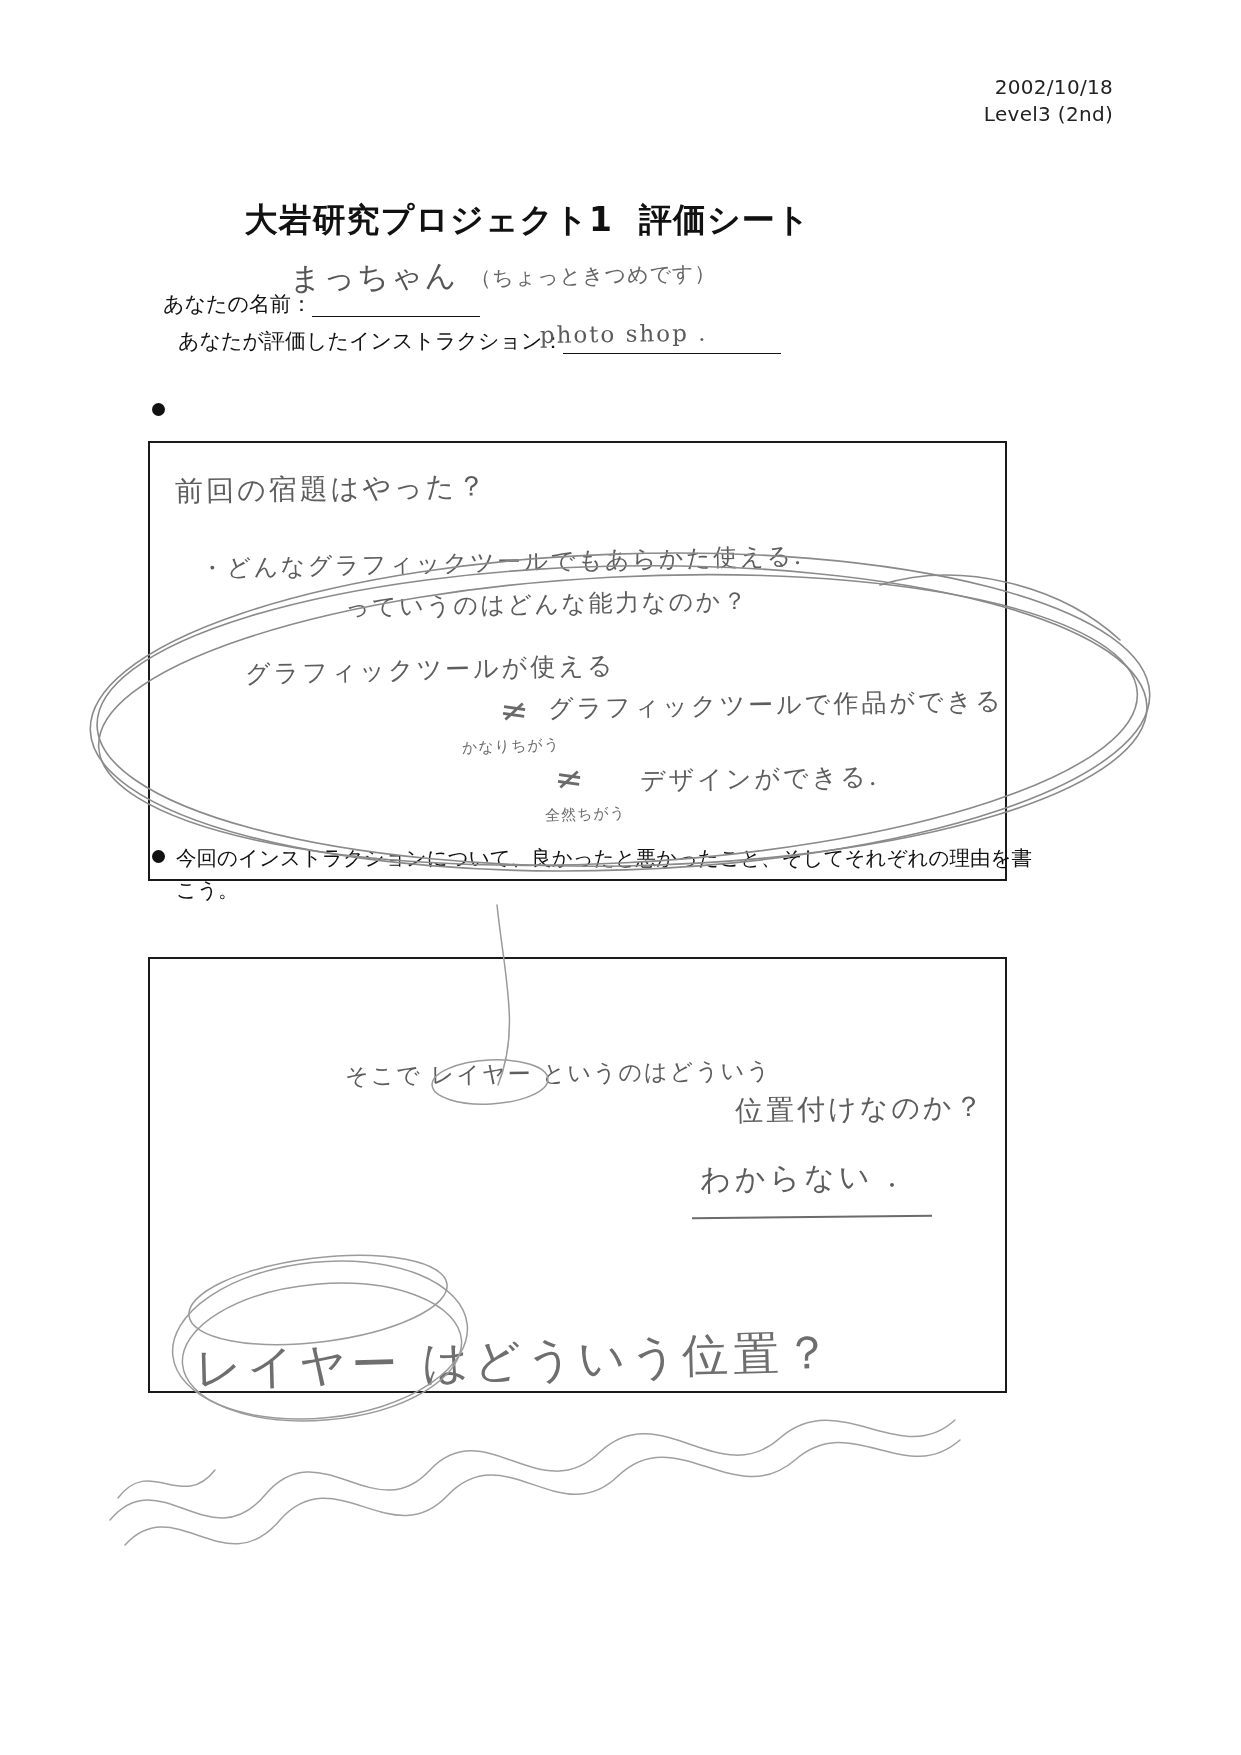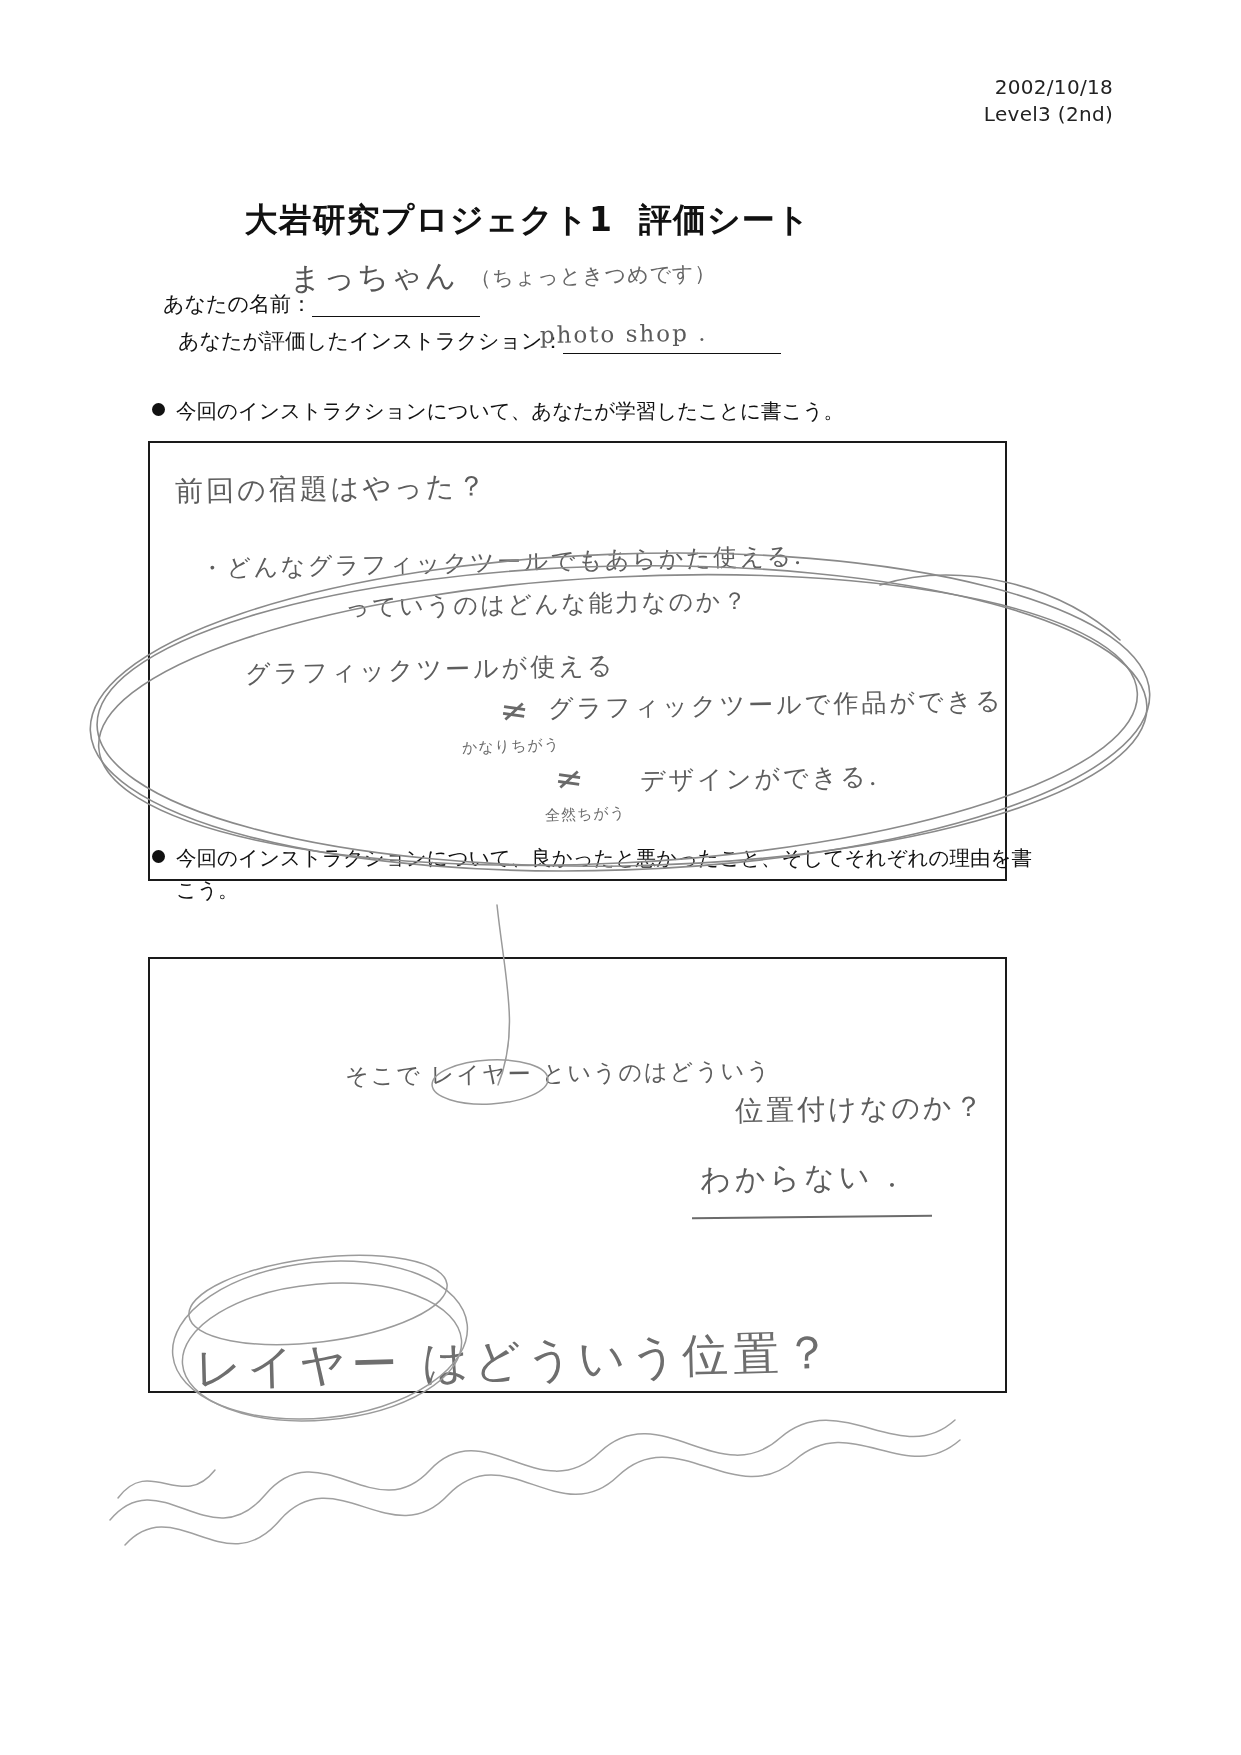--- a/index.html
+++ b/index.html
@@ -199,21 +199,20 @@
 </div>
 
 <div class="field-row" id="field-instruction">
   <span class="field-label">あなたが評価したインストラクション：</span>
   <span class="field-rule"></span>
 </div>
 <div class="hand hw-instruction">photo shop .</div>
 
 <div class="prompt" id="prompt-1">
   <span class="bullet-dot"></span>
-  <span>今回のインストラクションについて、あなたが学習したことに書こう。</span>
 </div>
 
 <div class="answer-box" id="answer-box-1"></div>
 
 <div class="hw hw-a">前回の宿題はやった？</div>
 <div class="hw hw-b">・どんなグラフィックツールでもあらかた使える.</div>
 <div class="hw hw-c">っていうのはどんな能力なのか？</div>
 <div class="hw hw-d">グラフィックツールが使える</div>
 <div class="hw hw-e">グラフィックツールで作品ができる</div>
 <div class="hw hw-f">デザインができる.</div>

